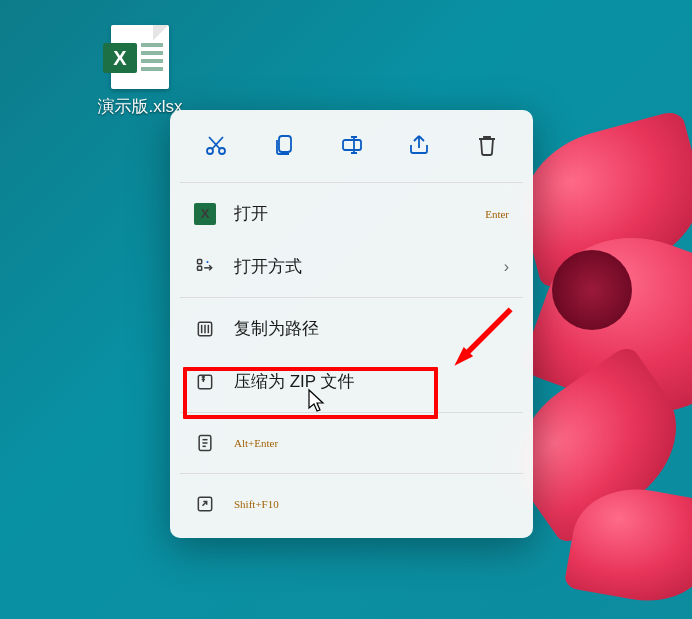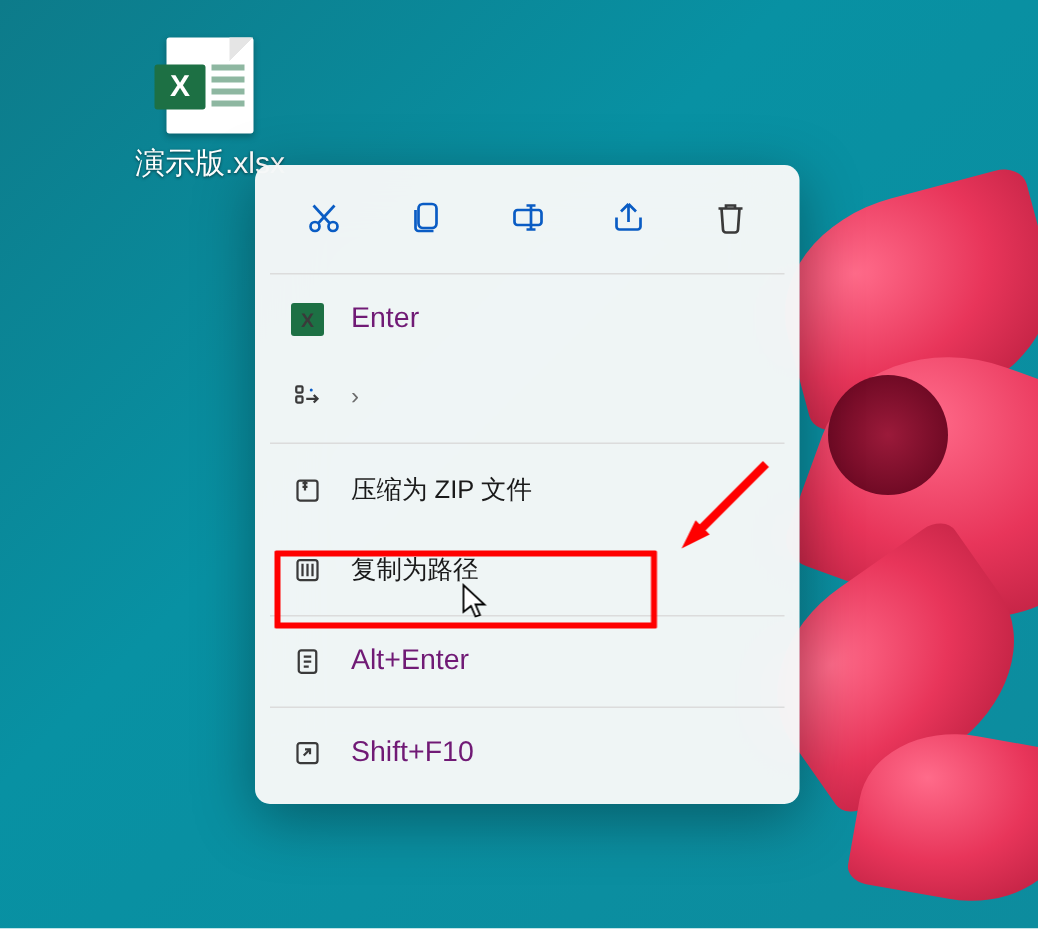--- a/index.html
+++ b/index.html
@@ -84,21 +84,21 @@
     width: 22px;
   }
   .file-icon .sheet .lines div {
     height: 4px;
     background: #1d7044;
     margin-bottom: 4px;
     opacity: 0.5;
   }
   .file-icon .filename {
     color: #fff;
-    font-size: 20px;
+    font-size: 17px;
     text-shadow: 0 1px 2px rgba(0,0,0,0.6);
     white-space: nowrap;
   }
 
   
   .context-menu {
     position: absolute;
     top: 110px;
     left: 170px;
     width: 363px;
@@ -147,21 +147,21 @@
     height: 22px;
     margin-right: 18px;
     display: flex;
     align-items: center;
     justify-content: center;
     color: #3a3a3a;
     flex-shrink: 0;
   }
   .menu-item .mi-icon svg { width: 20px; height: 20px; }
   .menu-item .mi-label { flex: 1; }
-  .menu-item .mi-shortcut { color: #701a75; font-size: 19px; }
+  .menu-item .mi-shortcut { color: #a16207; font-size: 11px; font-family: Liberation Serif, serif; }
   .menu-item .mi-chevron { color: #6b6b6b; font-size: 16px; }
 
   .mi-excel-icon {
     background: #1d7044;
     color: #fff;
     font-size: 13px;
     font-weight: bold;
     border-radius: 2px;
     width: 20px;
     height: 18px;
@@ -260,62 +260,64 @@
         <svg viewBox="0 0 24 24" fill="none" stroke="currentColor" stroke-width="1.8">
           <path d="M4 6 h16 M9 6 V4 h6 v2 M6 6 l1 14 a2 2 0 0 0 2 2 h6 a2 2 0 0 0 2-2 l1-14"></path>
         </svg>
       </div>
     </div>
 
     <div class="divider"></div>
 
     <div class="menu-item">
       <div class="mi-icon mi-excel-icon">X</div>
+      <div class="mi-label">打开</div>
       <div class="mi-shortcut">Enter</div>
     </div>
 
     <div class="menu-item">
       <div class="mi-icon">
         <svg viewBox="0 0 24 24" fill="none" stroke="currentColor" stroke-width="1.8">
           <rect x="3" y="3" width="5" height="5" rx="1"></rect>
             <rect x="3" y="11" width="5" height="5" rx="1"></rect>
           <circle cx="15" cy="6" r="1.2" fill="#0a5cc4" stroke="none"></circle>
           <line x1="11" y1="13" x2="20" y2="13"></line>
             <polyline points="17,10 20,13 17,16"></polyline>
         </svg>
       </div>
+      <div class="mi-label">打开方式</div>
       <div class="mi-chevron">›</div>
     </div>
 
     <div class="divider"></div>
+
+    <div class="menu-item">
+      <div class="mi-icon">
+        <svg viewBox="0 0 24 24" fill="none" stroke="currentColor" stroke-width="1.8">
+          <rect x="4" y="4" width="16" height="16" rx="2"></rect>
+          <line x1="8" y1="7" x2="8" y2="17"></line>
+            <line x1="12" y1="7" x2="12" y2="17"></line>
+            <line x1="16" y1="7" x2="16" y2="17"></line>
+        </svg>
+      </div>
+      <div class="mi-label">复制为路径</div>
+    </div>
 
     <div class="menu-item">
       <div class="mi-icon">
         <svg viewBox="0 0 24 24" fill="none" stroke="currentColor" stroke-width="1.8">
           <rect x="4" y="4" width="16" height="16" rx="2"></rect>
           <line x1="10" y1="4" x2="10" y2="12"></line>
           <line x1="8" y1="6" x2="12" y2="6"></line>
             <line x1="8" y1="9" x2="12" y2="9"></line>
         </svg>
       </div>
       <div class="mi-label">压缩为 ZIP 文件</div>
     </div>
 
-    <div class="menu-item">
-      <div class="mi-icon">
-        <svg viewBox="0 0 24 24" fill="none" stroke="currentColor" stroke-width="1.8">
-          <rect x="4" y="4" width="16" height="16" rx="2"></rect>
-          <line x1="8" y1="7" x2="8" y2="17"></line>
-            <line x1="12" y1="7" x2="12" y2="17"></line>
-            <line x1="16" y1="7" x2="16" y2="17"></line>
-        </svg>
-      </div>
-      <div class="mi-label">复制为路径</div>
-    </div>
-
     <div class="divider"></div>
 
     <div class="menu-item">
       <div class="mi-icon">
         <svg viewBox="0 0 24 24" fill="none" stroke="currentColor" stroke-width="1.8">
           <rect x="5" y="3" width="14" height="18" rx="2"></rect>
           <line x1="9" y1="8" x2="15" y2="8"></line>
             <line x1="9" y1="12" x2="15" y2="12"></line>
             <line x1="9" y1="16" x2="13" y2="16"></line>
         </svg>

